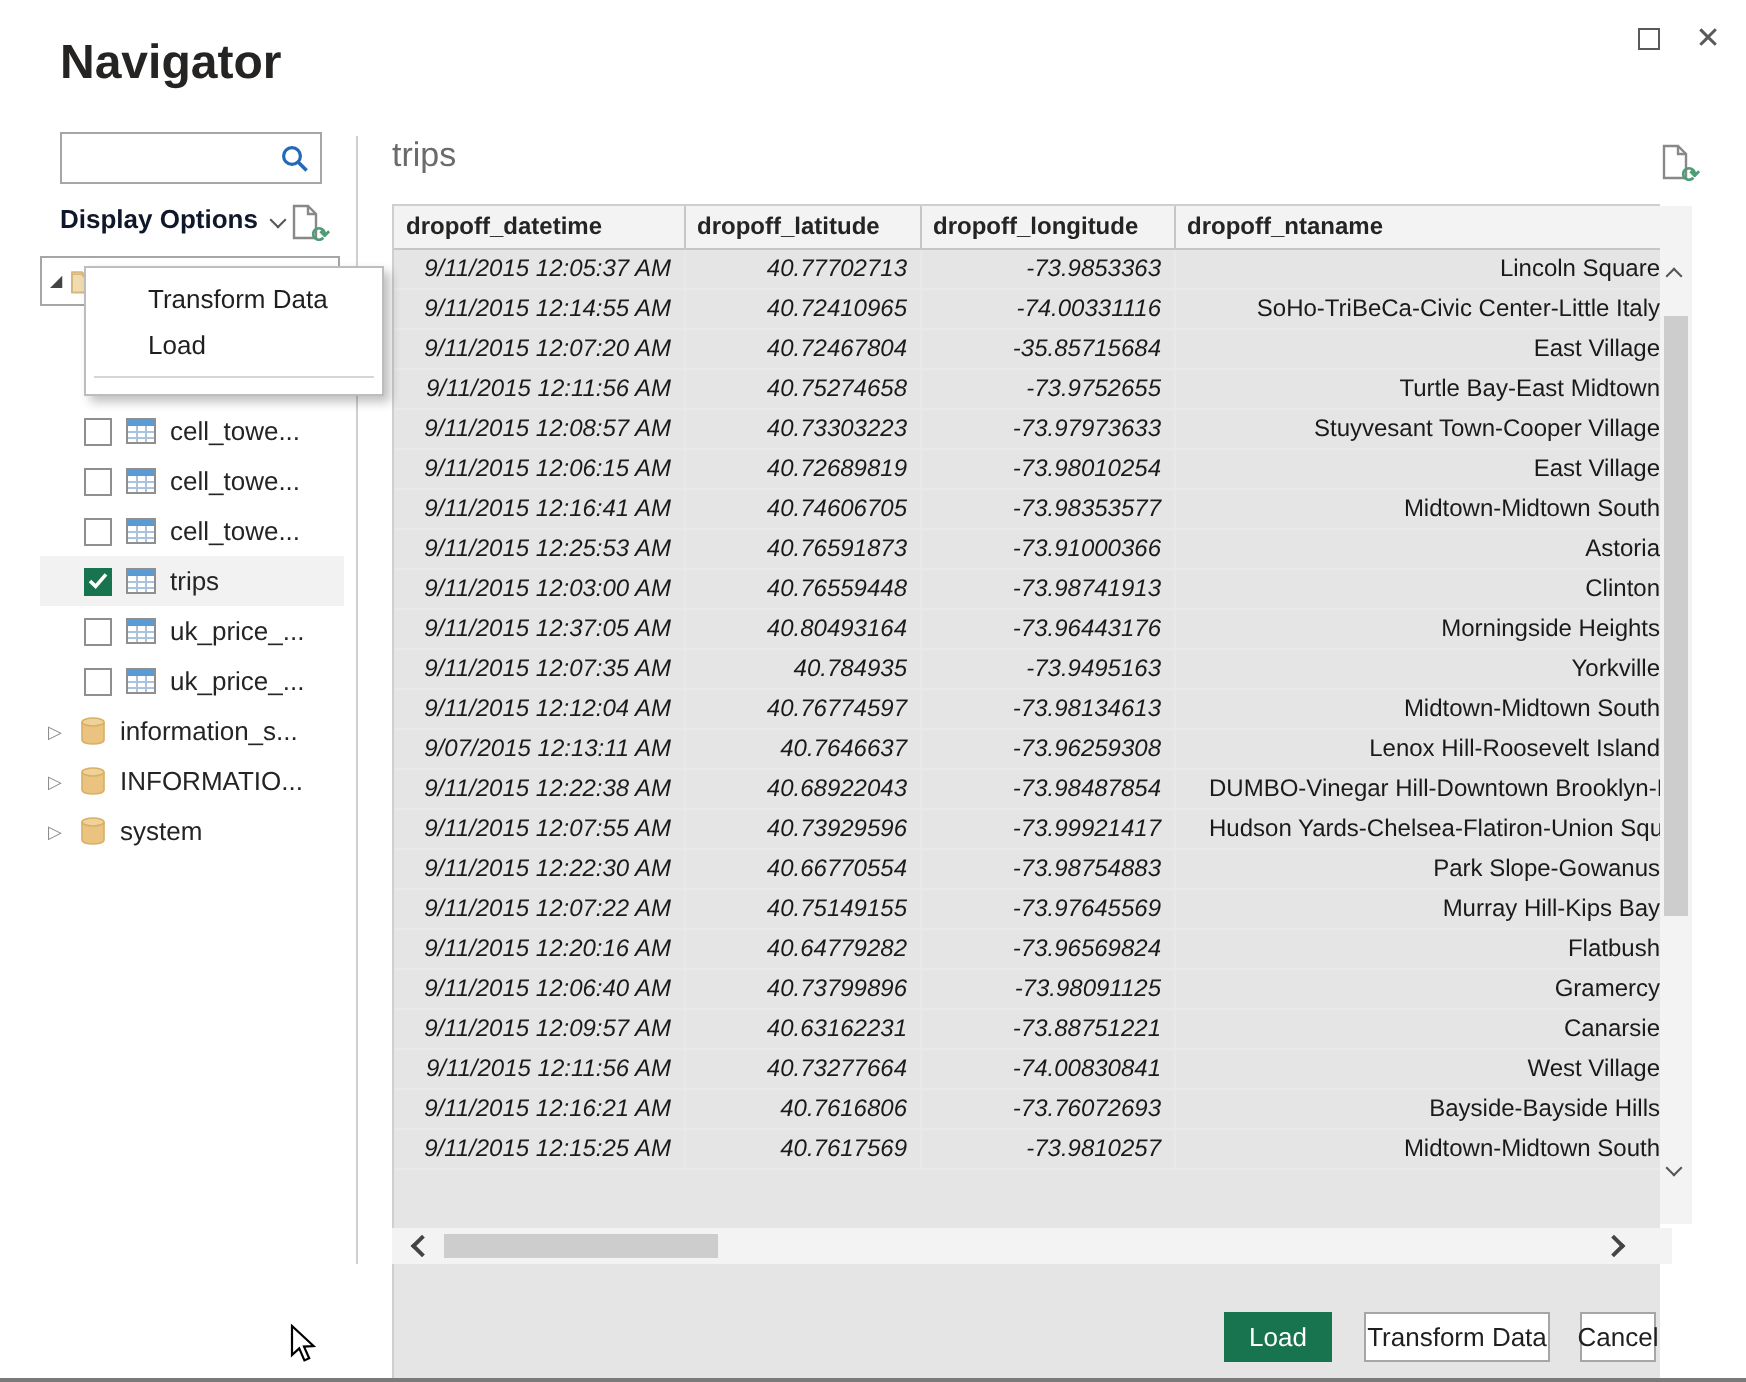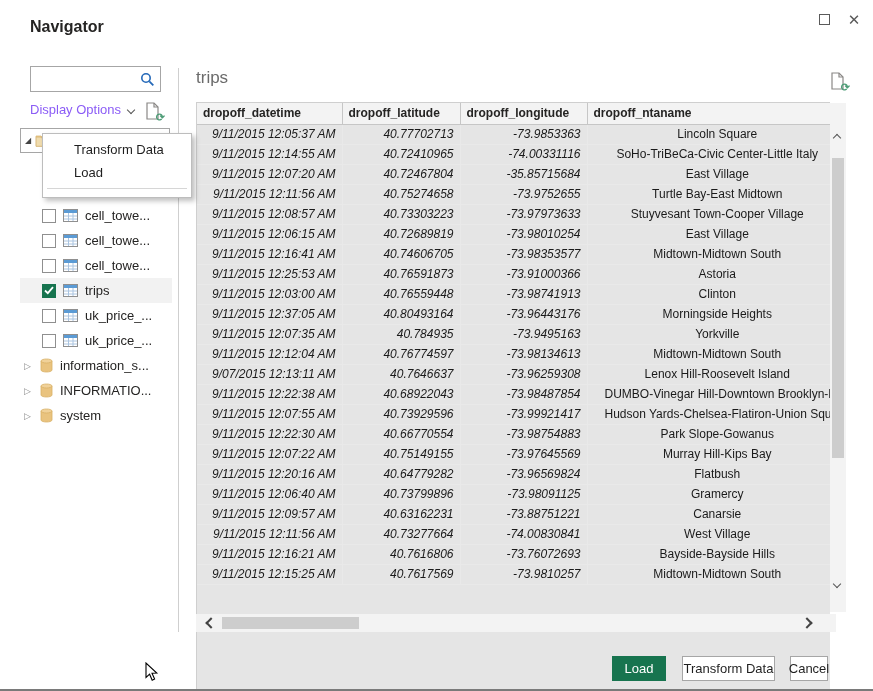--- a/index.html
+++ b/index.html
@@ -2,35 +2,35 @@
 <html><head>
 <meta charset="utf-8">
 <style>
   * { margin:0; padding:0; box-sizing:border-box; }
   html,body { width:873px; height:691px; background:#fff; overflow:hidden;
               font-family:"Liberation Sans", sans-serif; }
   .dialog { position:relative; width:873px; height:691px; background:#fff;
             border-bottom:2px solid #7a7a7a; overflow:hidden; }
 
   
-  .title { position:absolute; left:30px; top:18px; font-size:16px; font-weight:bold; color:#252423; }
+  .title { position:absolute; left:30px; top:18px; font-size:24px; font-weight:bold; color:#252423; }
   .winbtn { position:absolute; top:8px; width:22px; height:22px; display:flex;
             align-items:center; justify-content:center; cursor:default; }
   .winbtn.max { right:38px; }
   .winbtn.cls { right:8px; }
   .sq { width:11px; height:11px; border:1.5px solid #5a5a5a; display:inline-block; }
   .xglyph { font-size:15px; color:#5a5a5a; line-height:1; }
 
   
   .searchbox { position:absolute; left:30px; top:66px; width:131px; height:26px;
                border:1px solid #a6a6a6; background:#fff; }
   .searchbox input { position:absolute; left:4px; top:1px; width:104px; height:22px;
                      border:none; outline:none; font-size:12px; font-family:inherit; }
   .search-ic { position:absolute; right:5px; top:5px; }
-  .disp-opts { position:absolute; left:30px; top:102px; font-size:13px; color:#8b5cf6; cursor:default; }
+  .disp-opts { position:absolute; left:30px; top:102px; font-size:13px; color:#0f172a; cursor:default;font-weight:bold; }
   .disp-opts .chev { margin-left:7px; margin-bottom:1px; }
   .pageicon { position:absolute; width:16px; height:20px; }
   .pageicon .pg { position:absolute; left:0; top:0; }
   .pageicon .ref { position:absolute; right:-3px; bottom:-2px; font-size:11px; color:#4e9d77; font-weight:bold; }
   .pi-side { left:146px; top:102px; }
   .pi-main { left:831px; top:72px; }
 
   .chev { display:inline-block; width:6px; height:6px; border-right:1.5px solid #555;
           border-bottom:1.5px solid #555; }
   .chev.down  { transform:rotate(45deg); }
@@ -72,21 +72,21 @@
   table.grid col.w0 { width:145px; } table.grid col.w1 { width:118px; }
   table.grid col.w2 { width:127px; } table.grid col.w3 { width:243px; }
   table.grid th { background:#f3f3f3; font-size:12px; font-weight:bold; color:#252423;
                   text-align:left; height:21px; padding:0 0 0 6px; border-right:1px solid #c6c6c6;
                   border-bottom:1px solid #c6c6c6; white-space:nowrap; overflow:hidden; }
   table.grid th:last-child { border-right:none; }
   table.grid td { font-size:12px; color:#1a1a1a; height:20px; border-bottom:1px solid #e9e9e9;
                   border-right:1px solid #e9e9e9; white-space:nowrap; overflow:hidden; }
   table.grid td:last-child { border-right:none; }
   td.c0, td.c1, td.c2 { text-align:right; font-style:italic; padding-right:6px; }
-  td.c3 { text-align:center; padding-left:17px; }
+  td.c3 { text-align:right; padding-left:17px; }
 
   
   .vsb { position:absolute; left:830px; top:103px; width:16px; height:509px; background:#f3f3f3; }
   .vsb .thumb { position:absolute; left:2px; top:55px; width:12px; height:300px; background:#cdcdcd; }
   .vsb .chev { position:absolute; left:4px; }
   .vsb .up-a { top:32px; }
   .vsb .dn-a { bottom:25px; }
   .hsb { position:absolute; left:196px; top:614px; width:640px; height:18px; background:#f3f3f3; }
   .hsb .thumb { position:absolute; left:26px; top:3px; width:137px; height:12px; background:#cdcdcd; }
   .hsb .chev { position:absolute; top:5px; }

